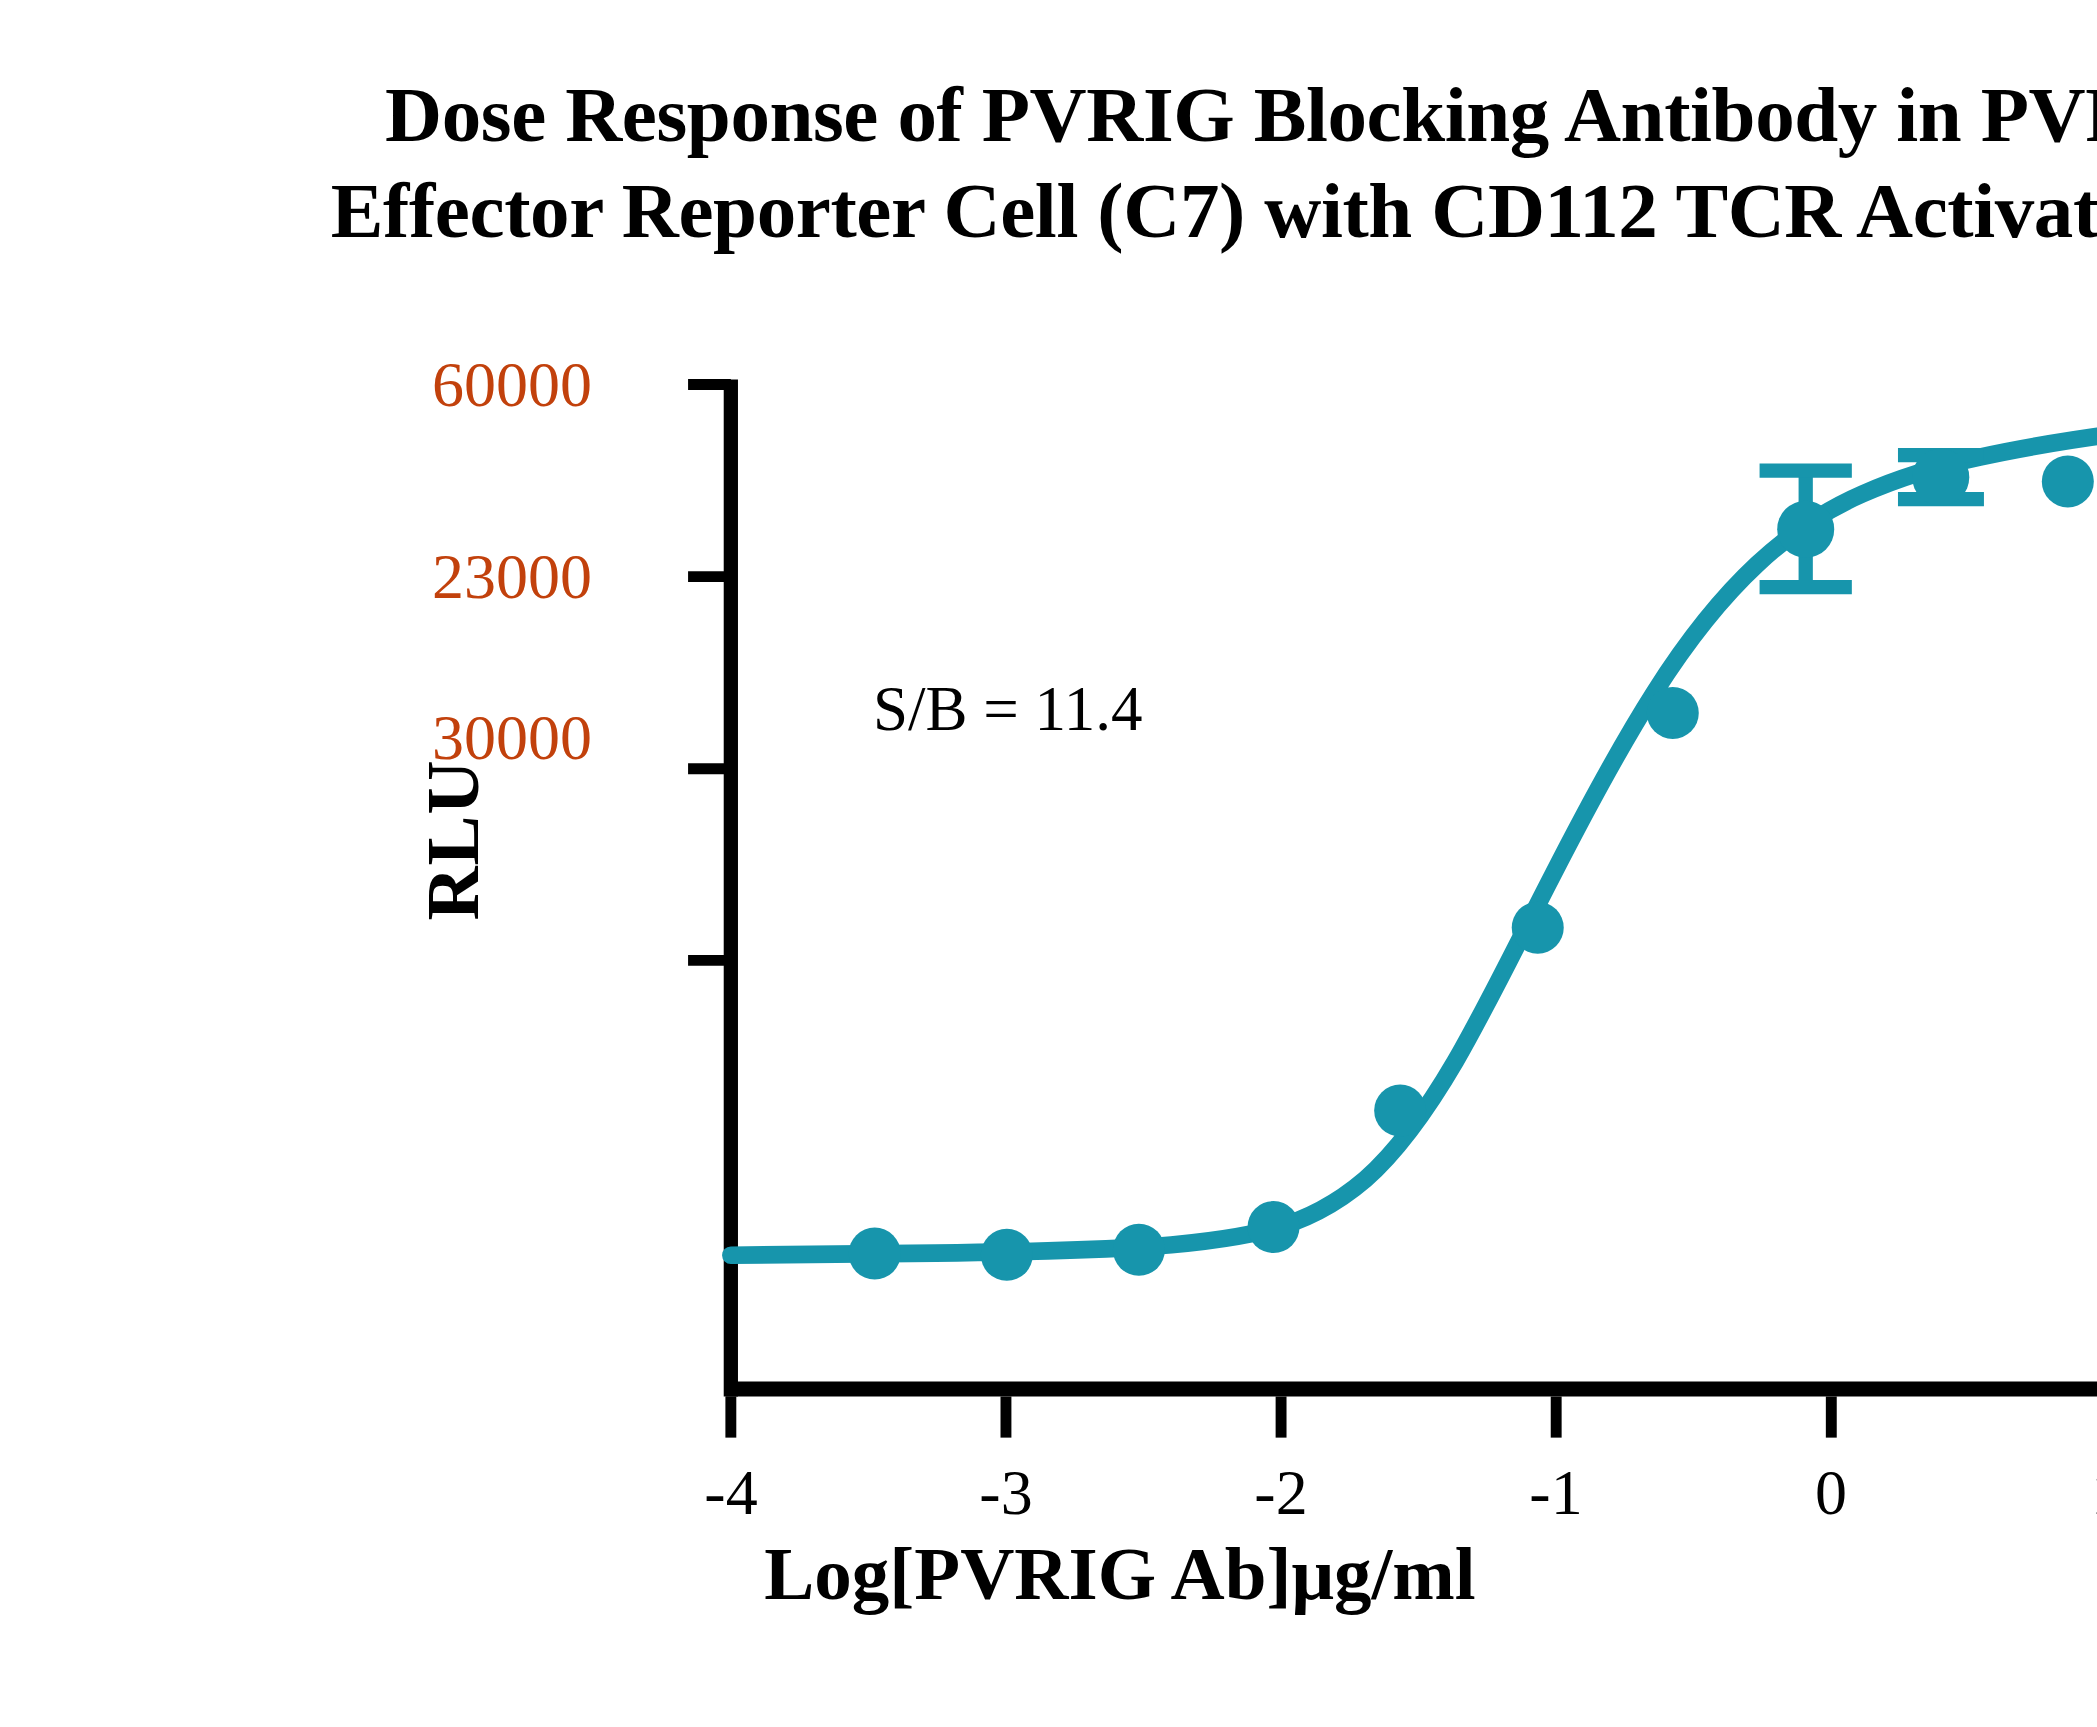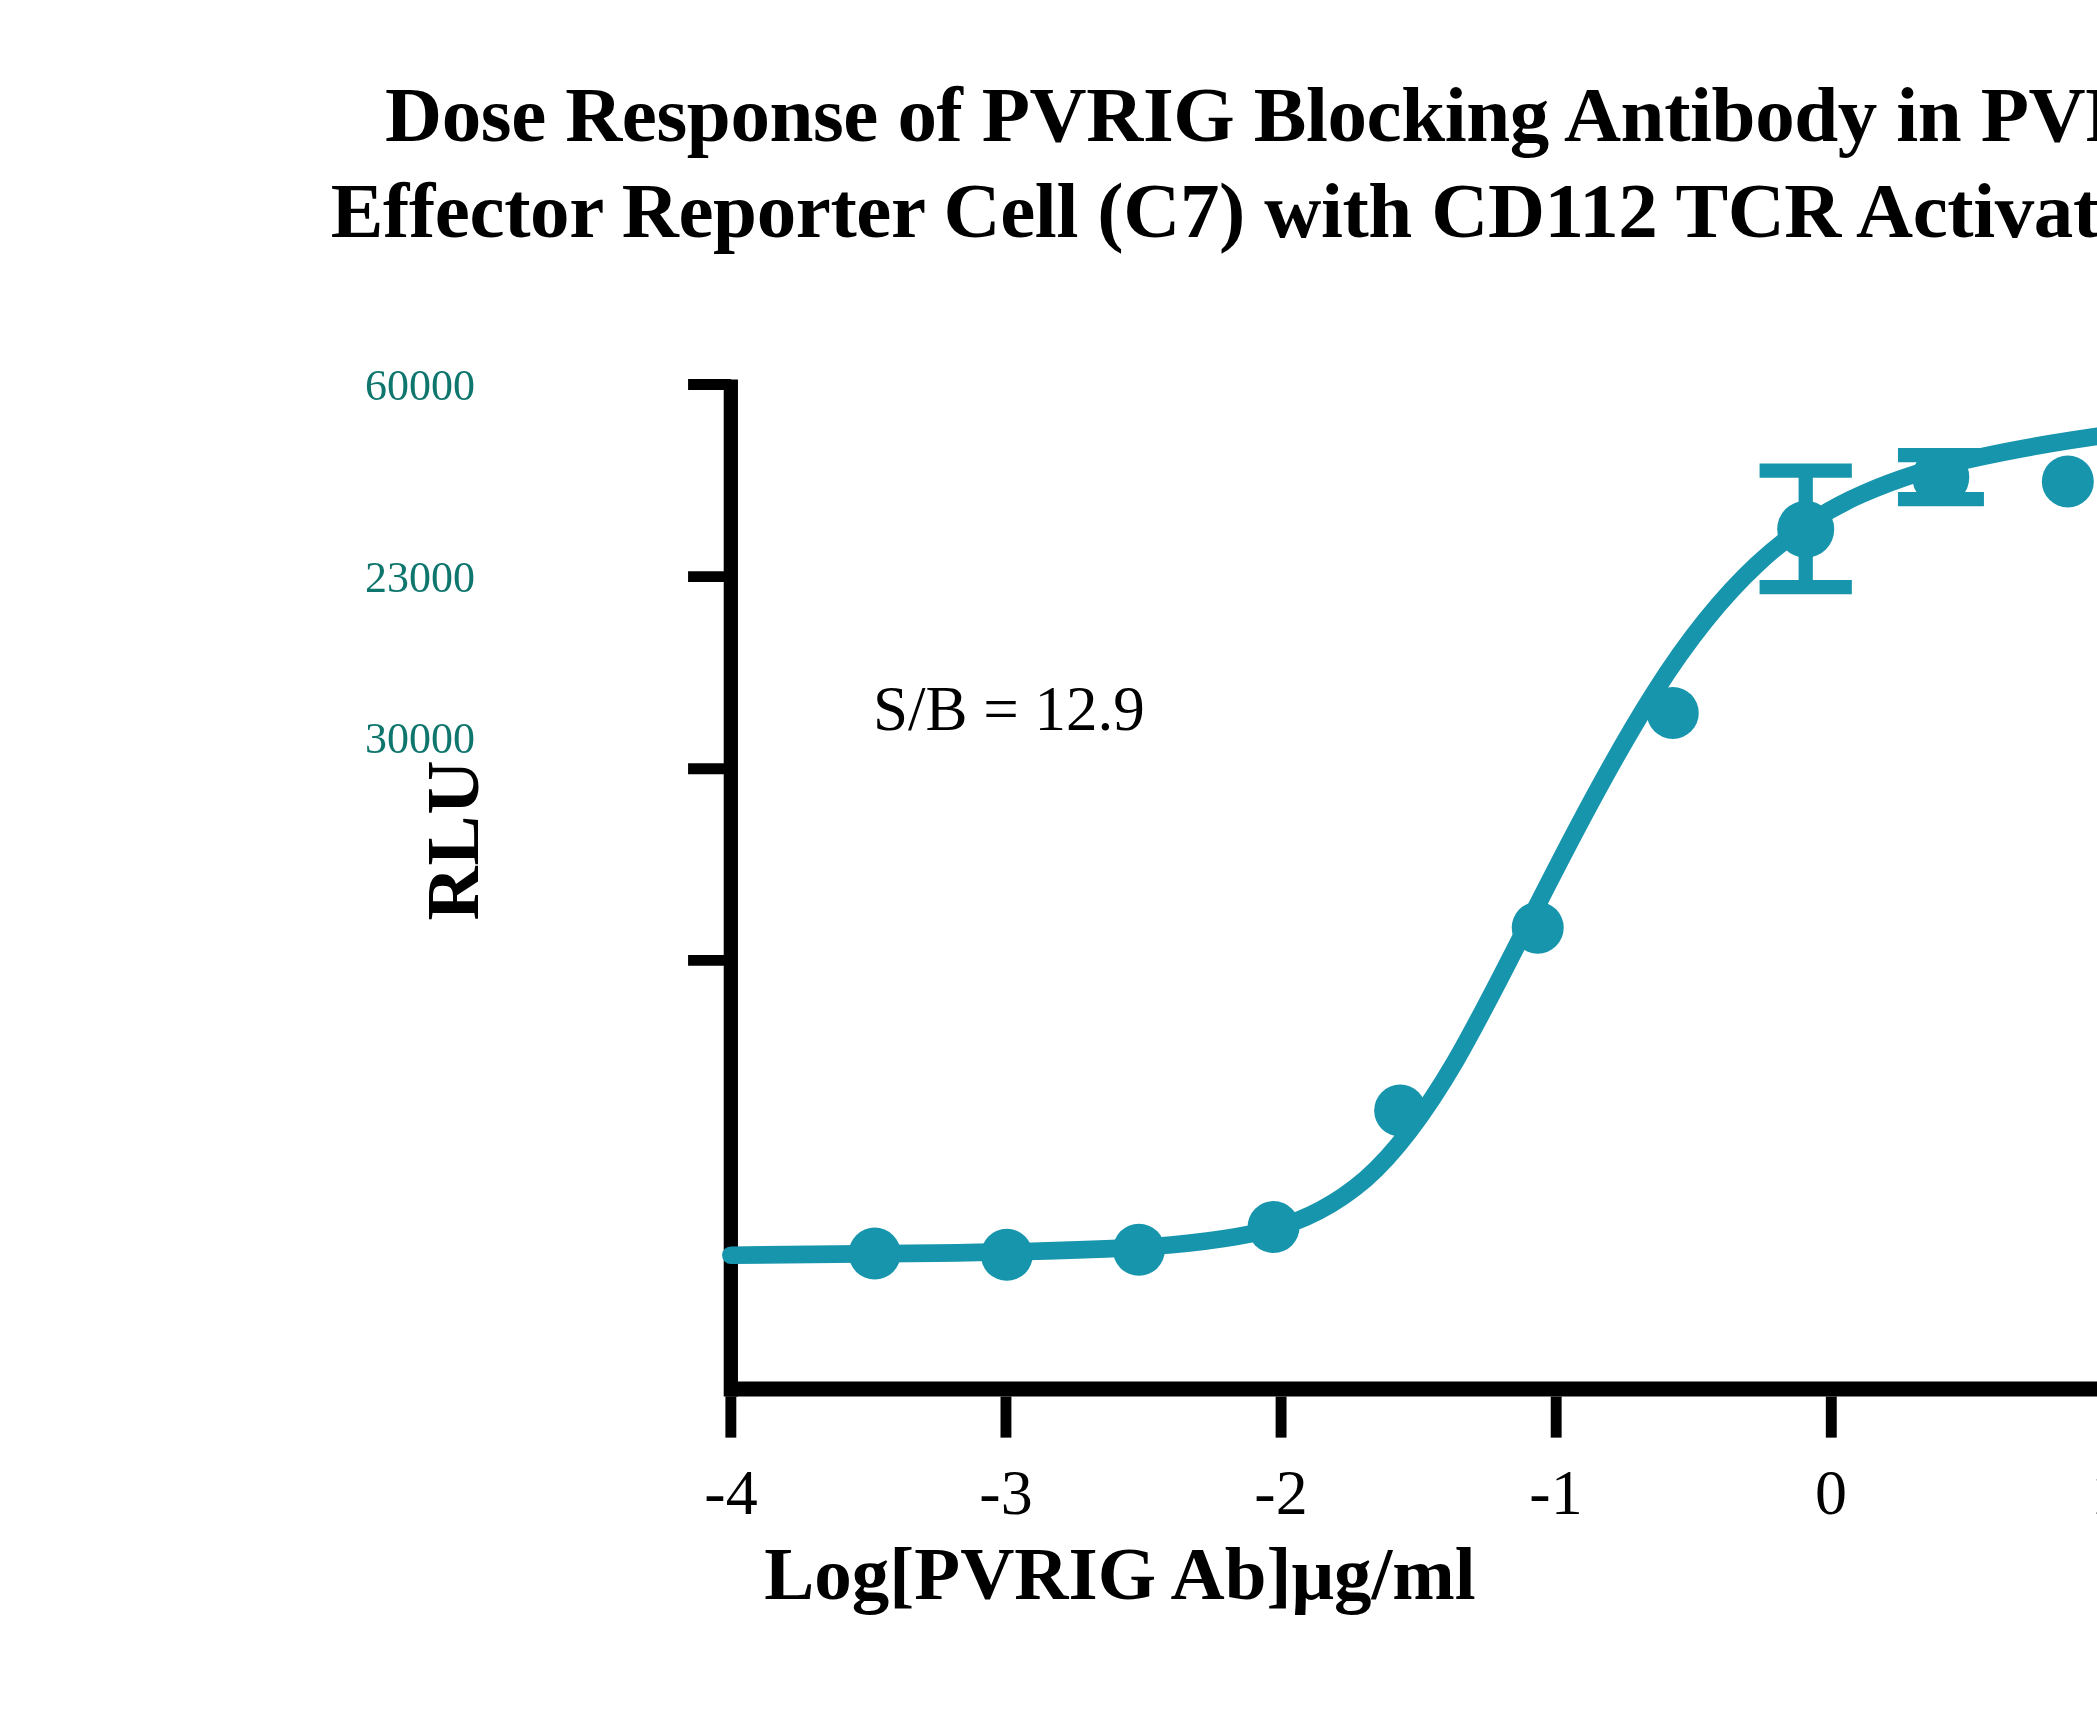--- a/index.html
+++ b/index.html
@@ -29,22 +29,22 @@
   }
   
   #xlabel{
     position:absolute; left:0; top:1531px; width:2953px;
     text-align:center; font-weight:bold; font-size:75px;
     font-family:"Liberation Serif",serif;
     padding-right:713px; box-sizing:border-box;
   }
 
   .ytick-label{
-    position:absolute; text-align:left; width:294px;
-    font-size:44px; font-family:"Liberation Serif",serif; color:#0f766e;
+    position:absolute; text-align:center; width:294px;
+    font-size:64px; font-family:"Liberation Serif",serif; color:#c2410c;
     transform:translateY(-50%);
   }
   .xtick-label{
     position:absolute; text-align:center; width:126px;
     font-size:64px; font-family:"Liberation Serif",serif; color:#000;
     transform:translateX(-50%);
   }
   #annot{
     position:absolute; left:873px; top:665px;
     font-size:63px; line-height:1.42; font-family:"Liberation Serif",serif;
@@ -134,17 +134,17 @@
     <div class="xtick-label" style="left:1006px; top:1456px;">-3</div>
     <div class="xtick-label" style="left:1281px; top:1456px;">-2</div>
     <div class="xtick-label" style="left:1556px; top:1456px;">-1</div>
     <div class="xtick-label" style="left:1831px; top:1456px;">0</div>
     <div class="xtick-label" style="left:2107px; top:1456px;">1</div>
 
     <div id="ylabel">RLU</div>
     <div id="xlabel">Log[PVRIG Ab]μg/ml</div>
 
     <div id="annot">
-      <div>S/B = 12.9</div>
+      <div>S/B = 11.4</div>
     </div>
   </div>
 </div>
 
 
 </body></html>

